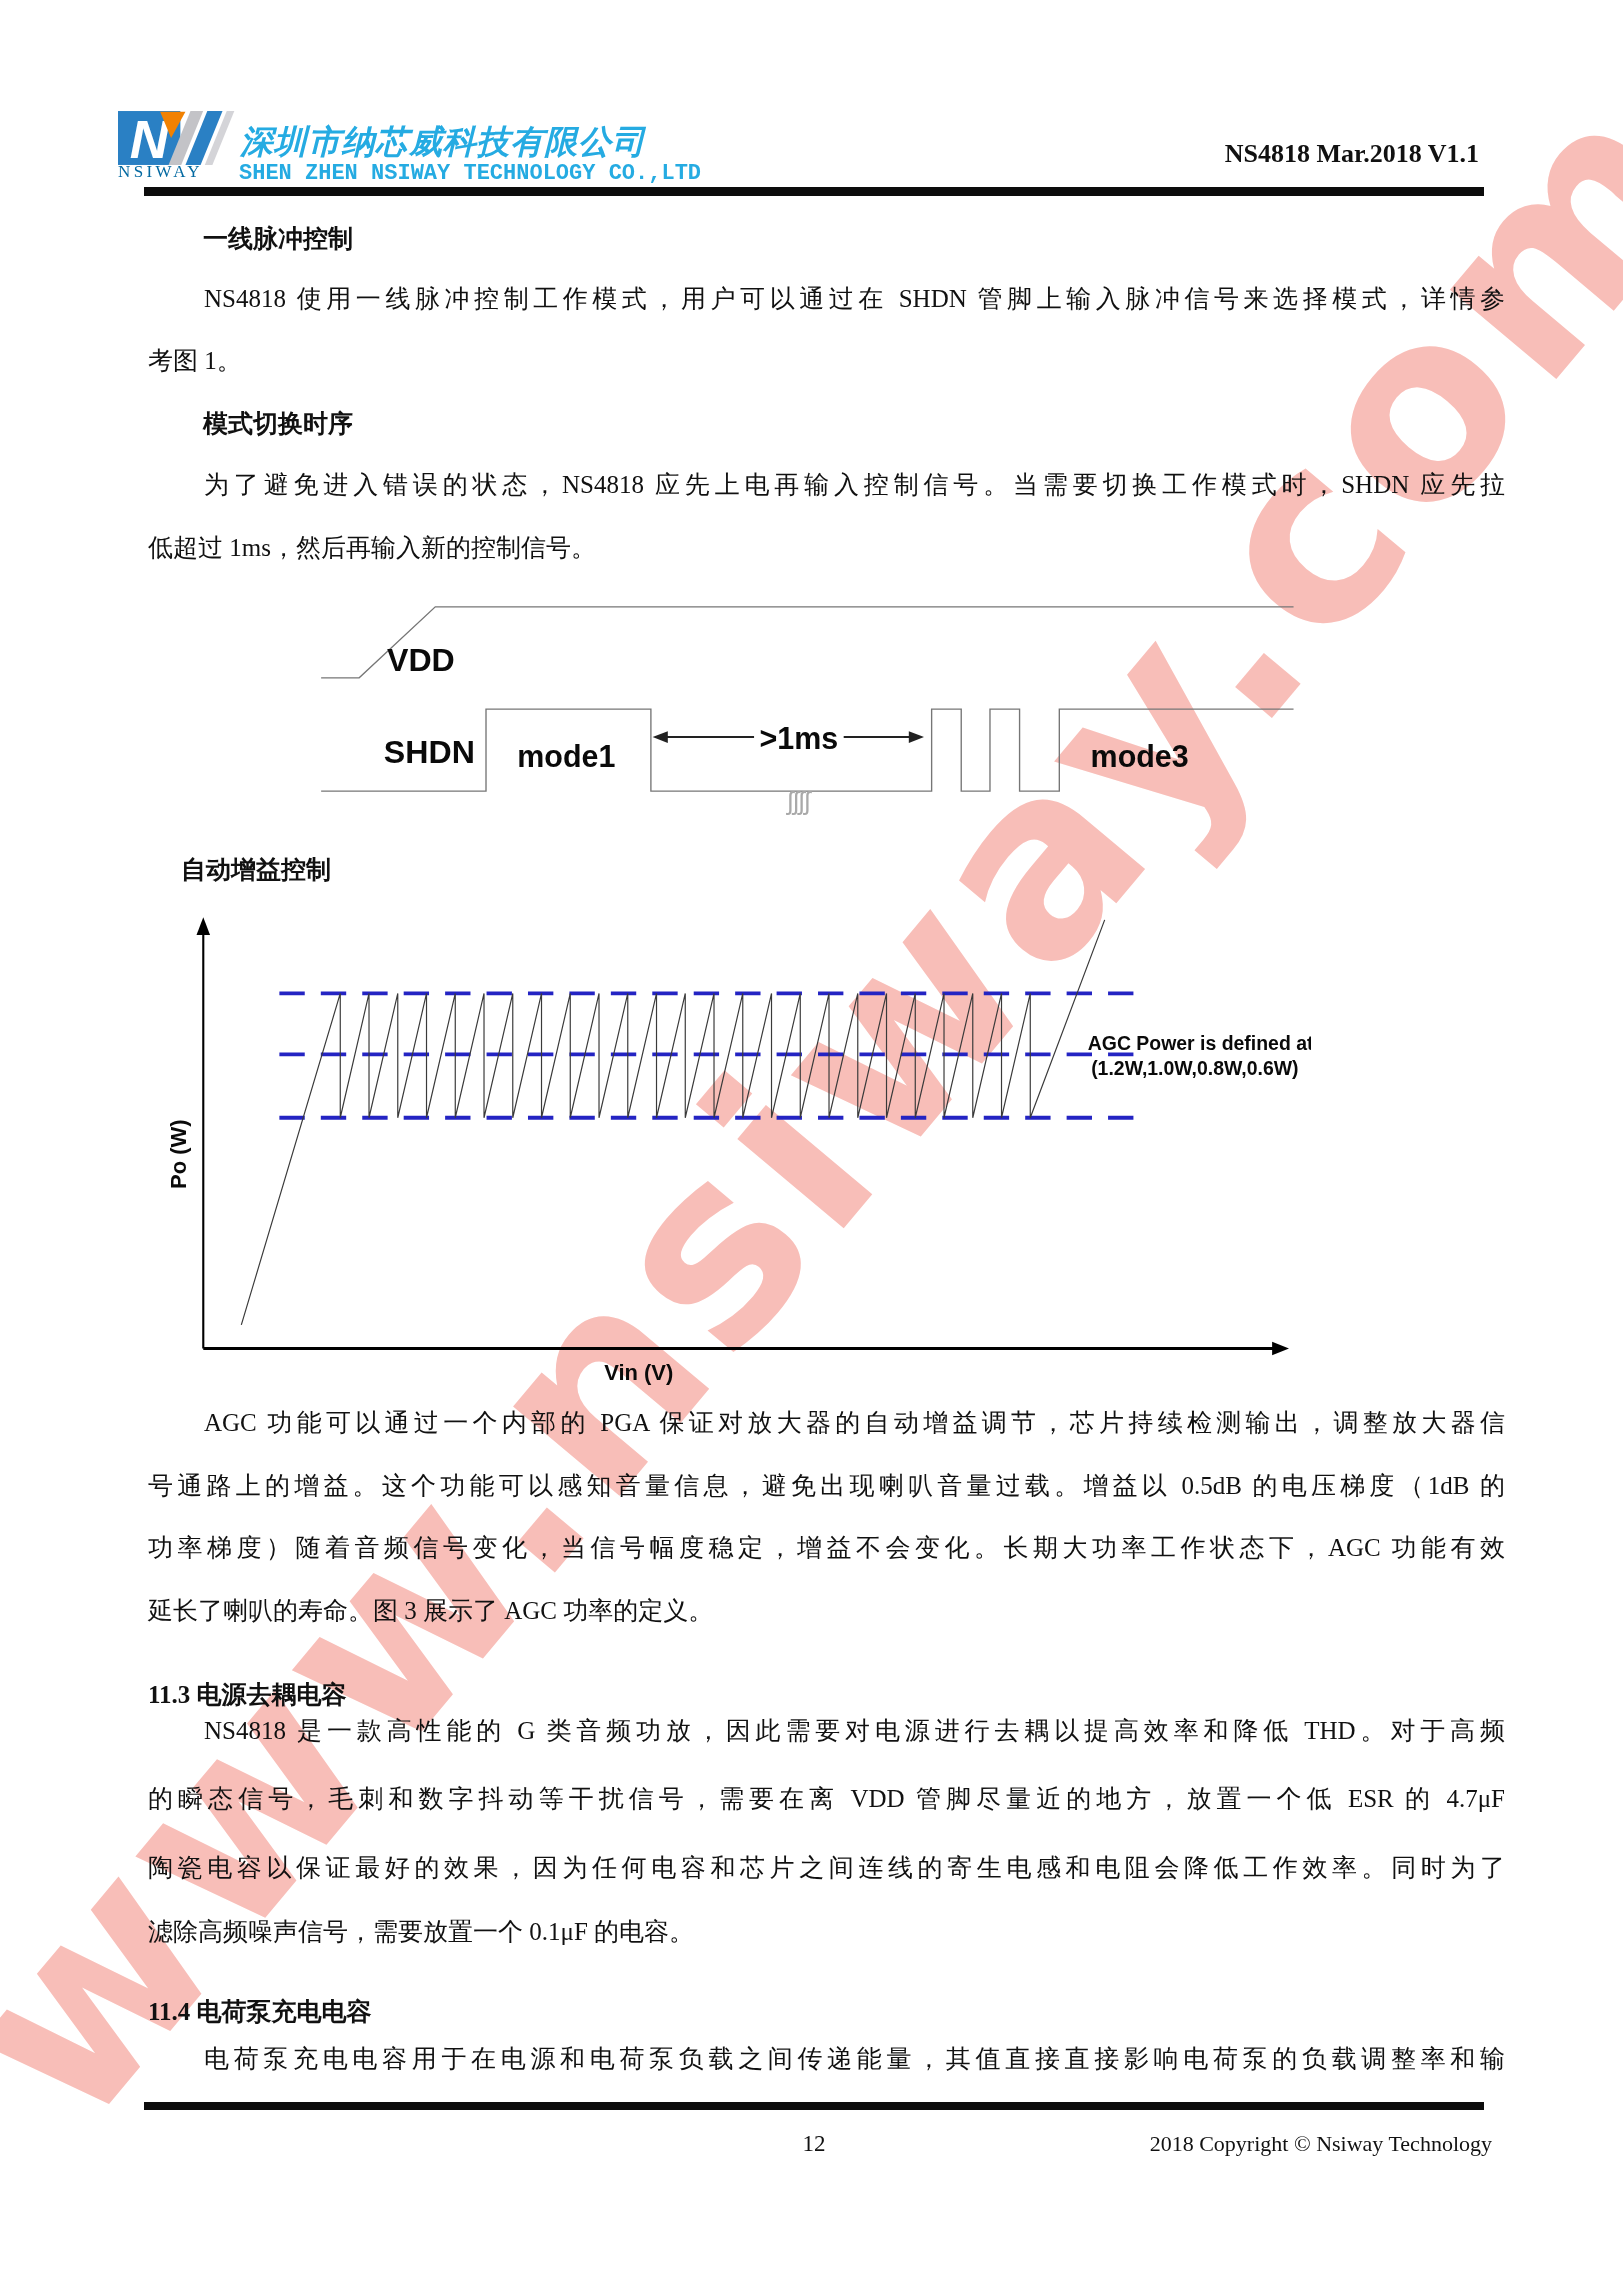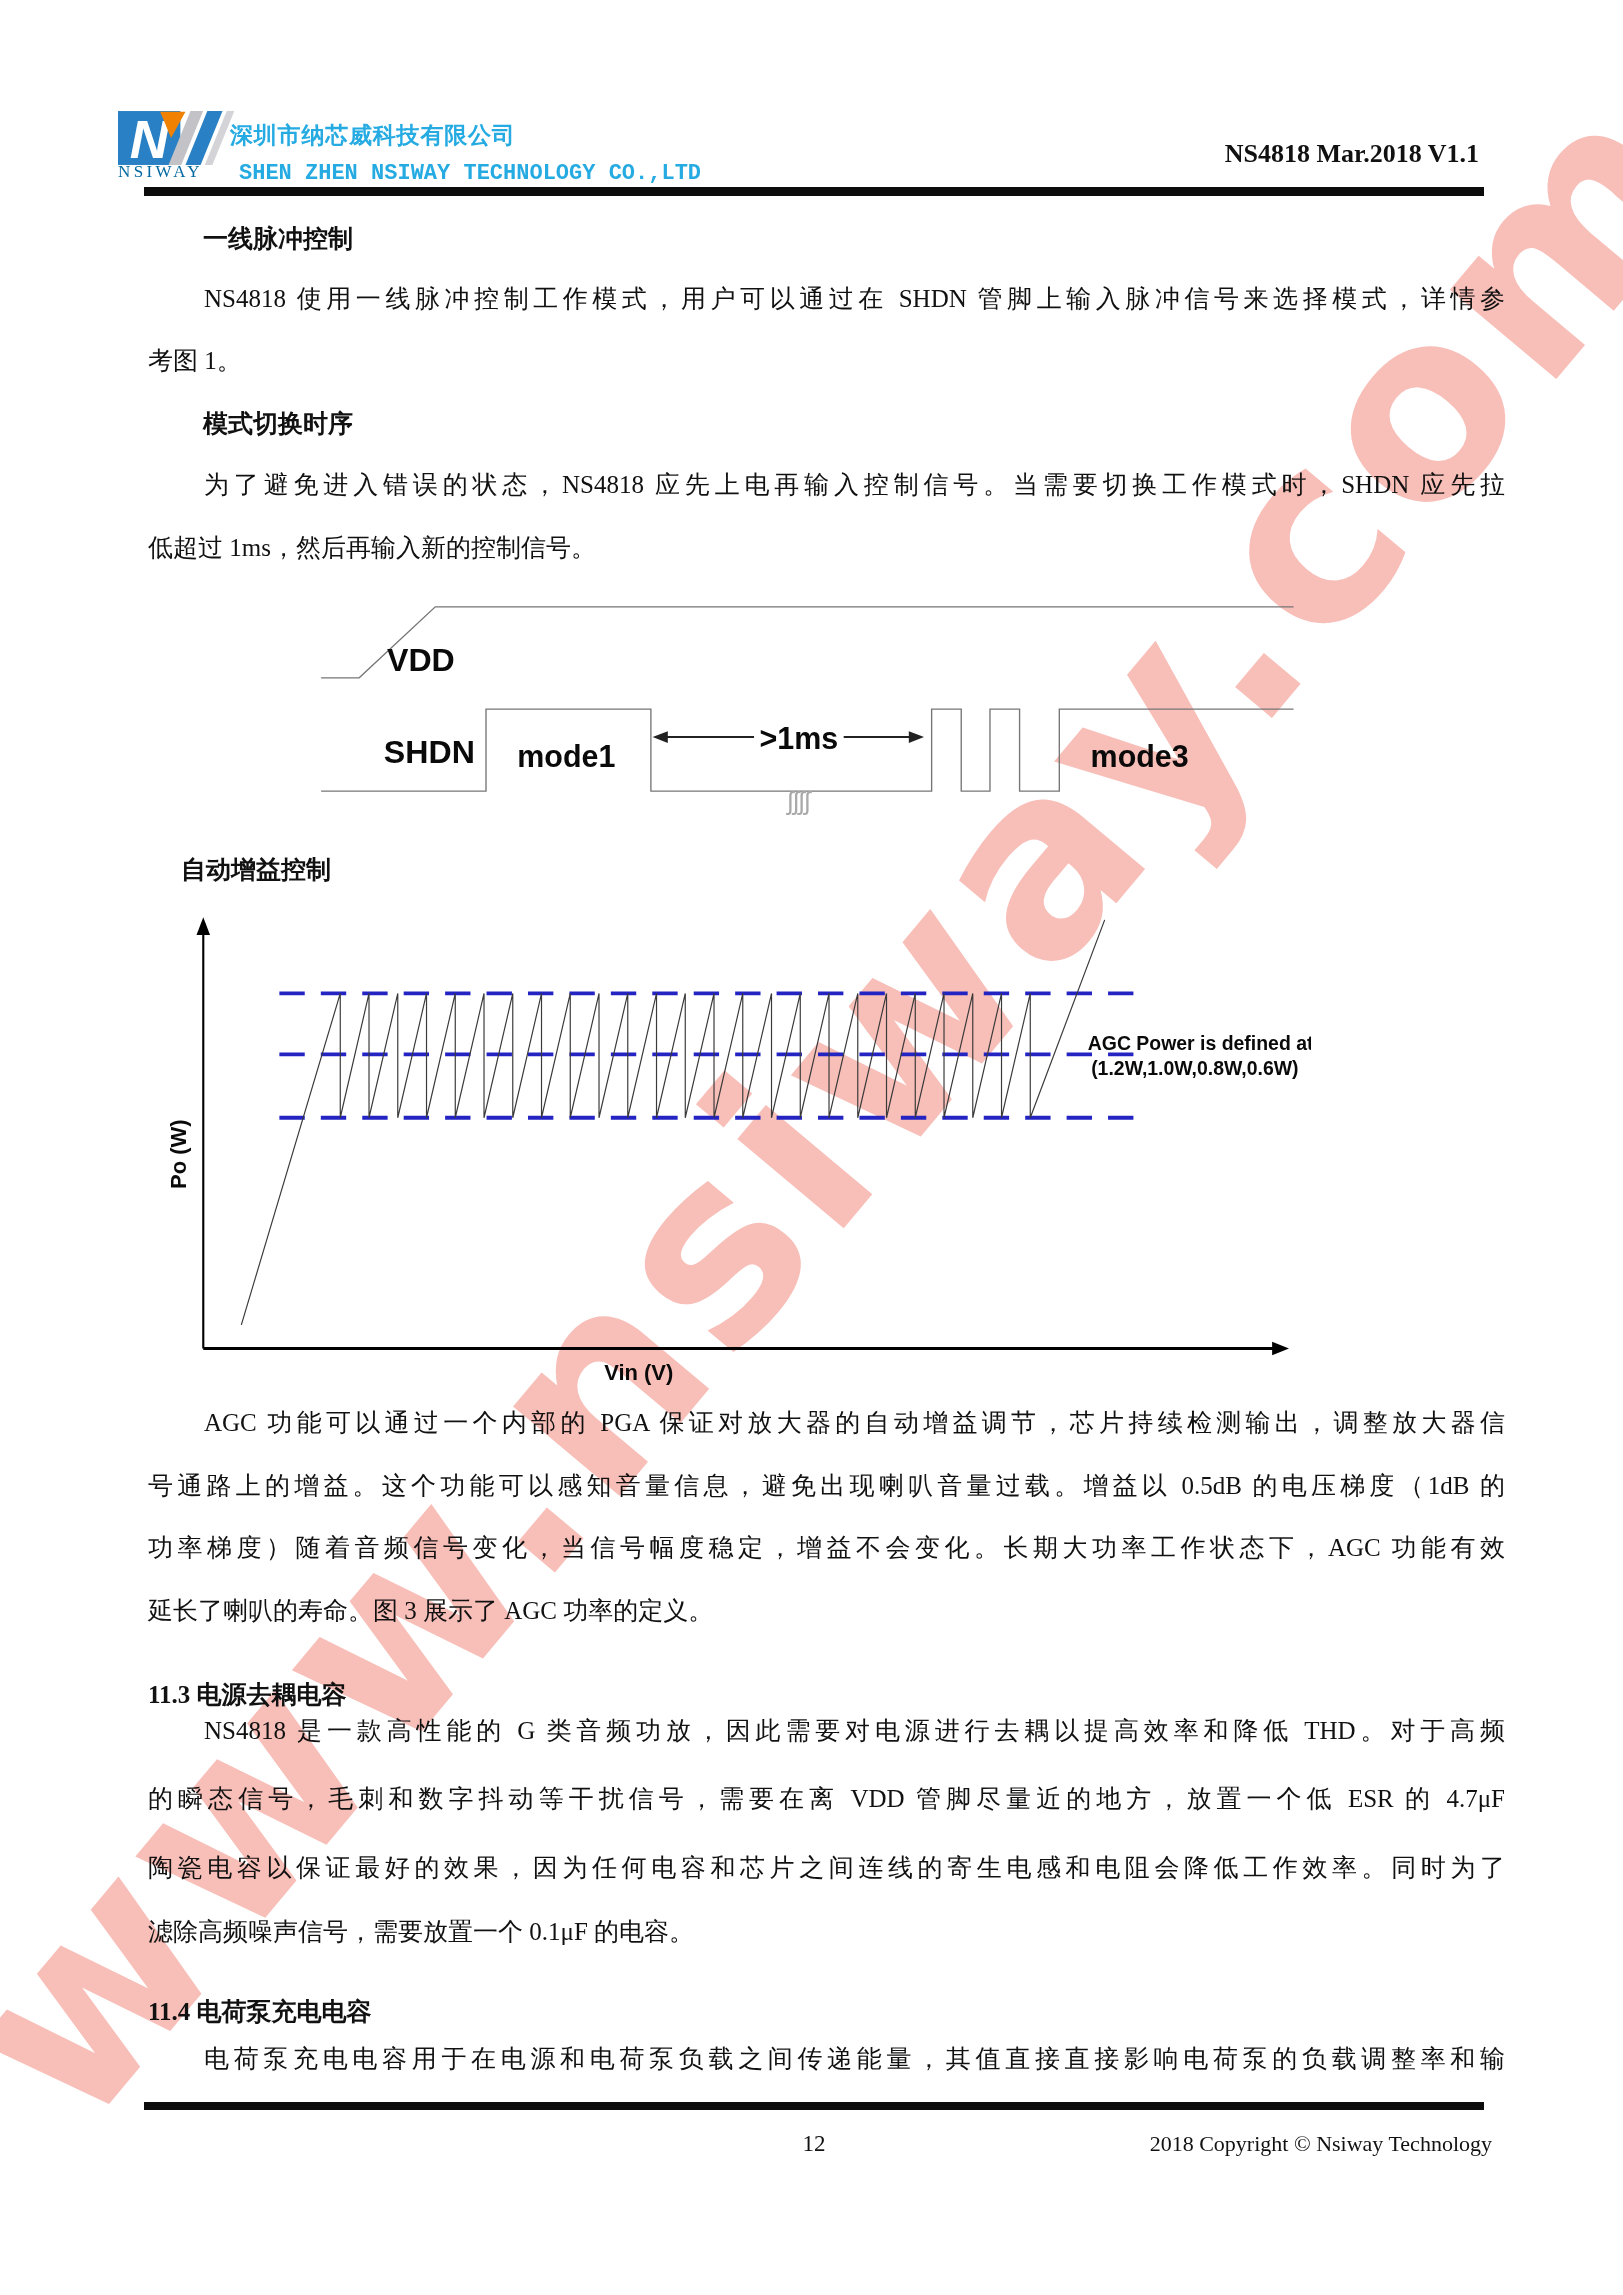--- a/index.html
+++ b/index.html
@@ -7,22 +7,22 @@
         font-family:"Liberation Serif","DejaVu Serif",serif;color:#111;}
   .layer{position:absolute;inset:0;z-index:1;}
   
   .watermark{position:absolute;left:-101px;top:1987px;z-index:0;transform:rotate(-50deg);
              transform-origin:0 0;font-family:"DejaVu Sans",sans-serif;font-weight:bold;
              font-size:254px;letter-spacing:8.5px;white-space:nowrap;color:#f8beb8;}
   
   .logo-mark{position:absolute;left:118px;top:111px;width:118px;height:54px;}
   .logo-wordmark{position:absolute;left:118px;top:162px;width:118px;font-family:"Liberation Serif",serif;
                  font-size:17px;letter-spacing:3.4px;color:#0369a1;}
-  .company-cn{position:absolute;left:230px;top:120px;font-family:"Liberation Sans","DejaVu Sans",sans-serif;
-              font-weight:bold;font-size:23px;color:#25abe2;letter-spacing:0.8px;}
+  .company-cn{position:absolute;left:240px;top:120px;font-family:"Liberation Sans","DejaVu Sans",sans-serif;
+              font-weight:bold;font-size:33px;color:#25abe2;letter-spacing:0.8px;font-style:italic;}
   .company-en{position:absolute;left:239px;top:161px;font-family:Liberation Mono, monospace;
               font-weight:bold;font-size:22px;color:#25abe2;}
   .doc-title{position:absolute;right:144px;top:139px;font-weight:bold;font-size:26px;}
   .rule{position:absolute;left:144px;width:1340px;height:8.5px;background:#0c0c0c;}
   .rule.hdr{top:187px;}
   .rule.ftr{top:2102px;height:7.6px;}
   
   .h{position:absolute;left:203px;font-weight:bold;font-size:25px;white-space:nowrap;}
   .h.margin{left:148px;margin-top:17px;}
   .h.agc{left:181px;}

